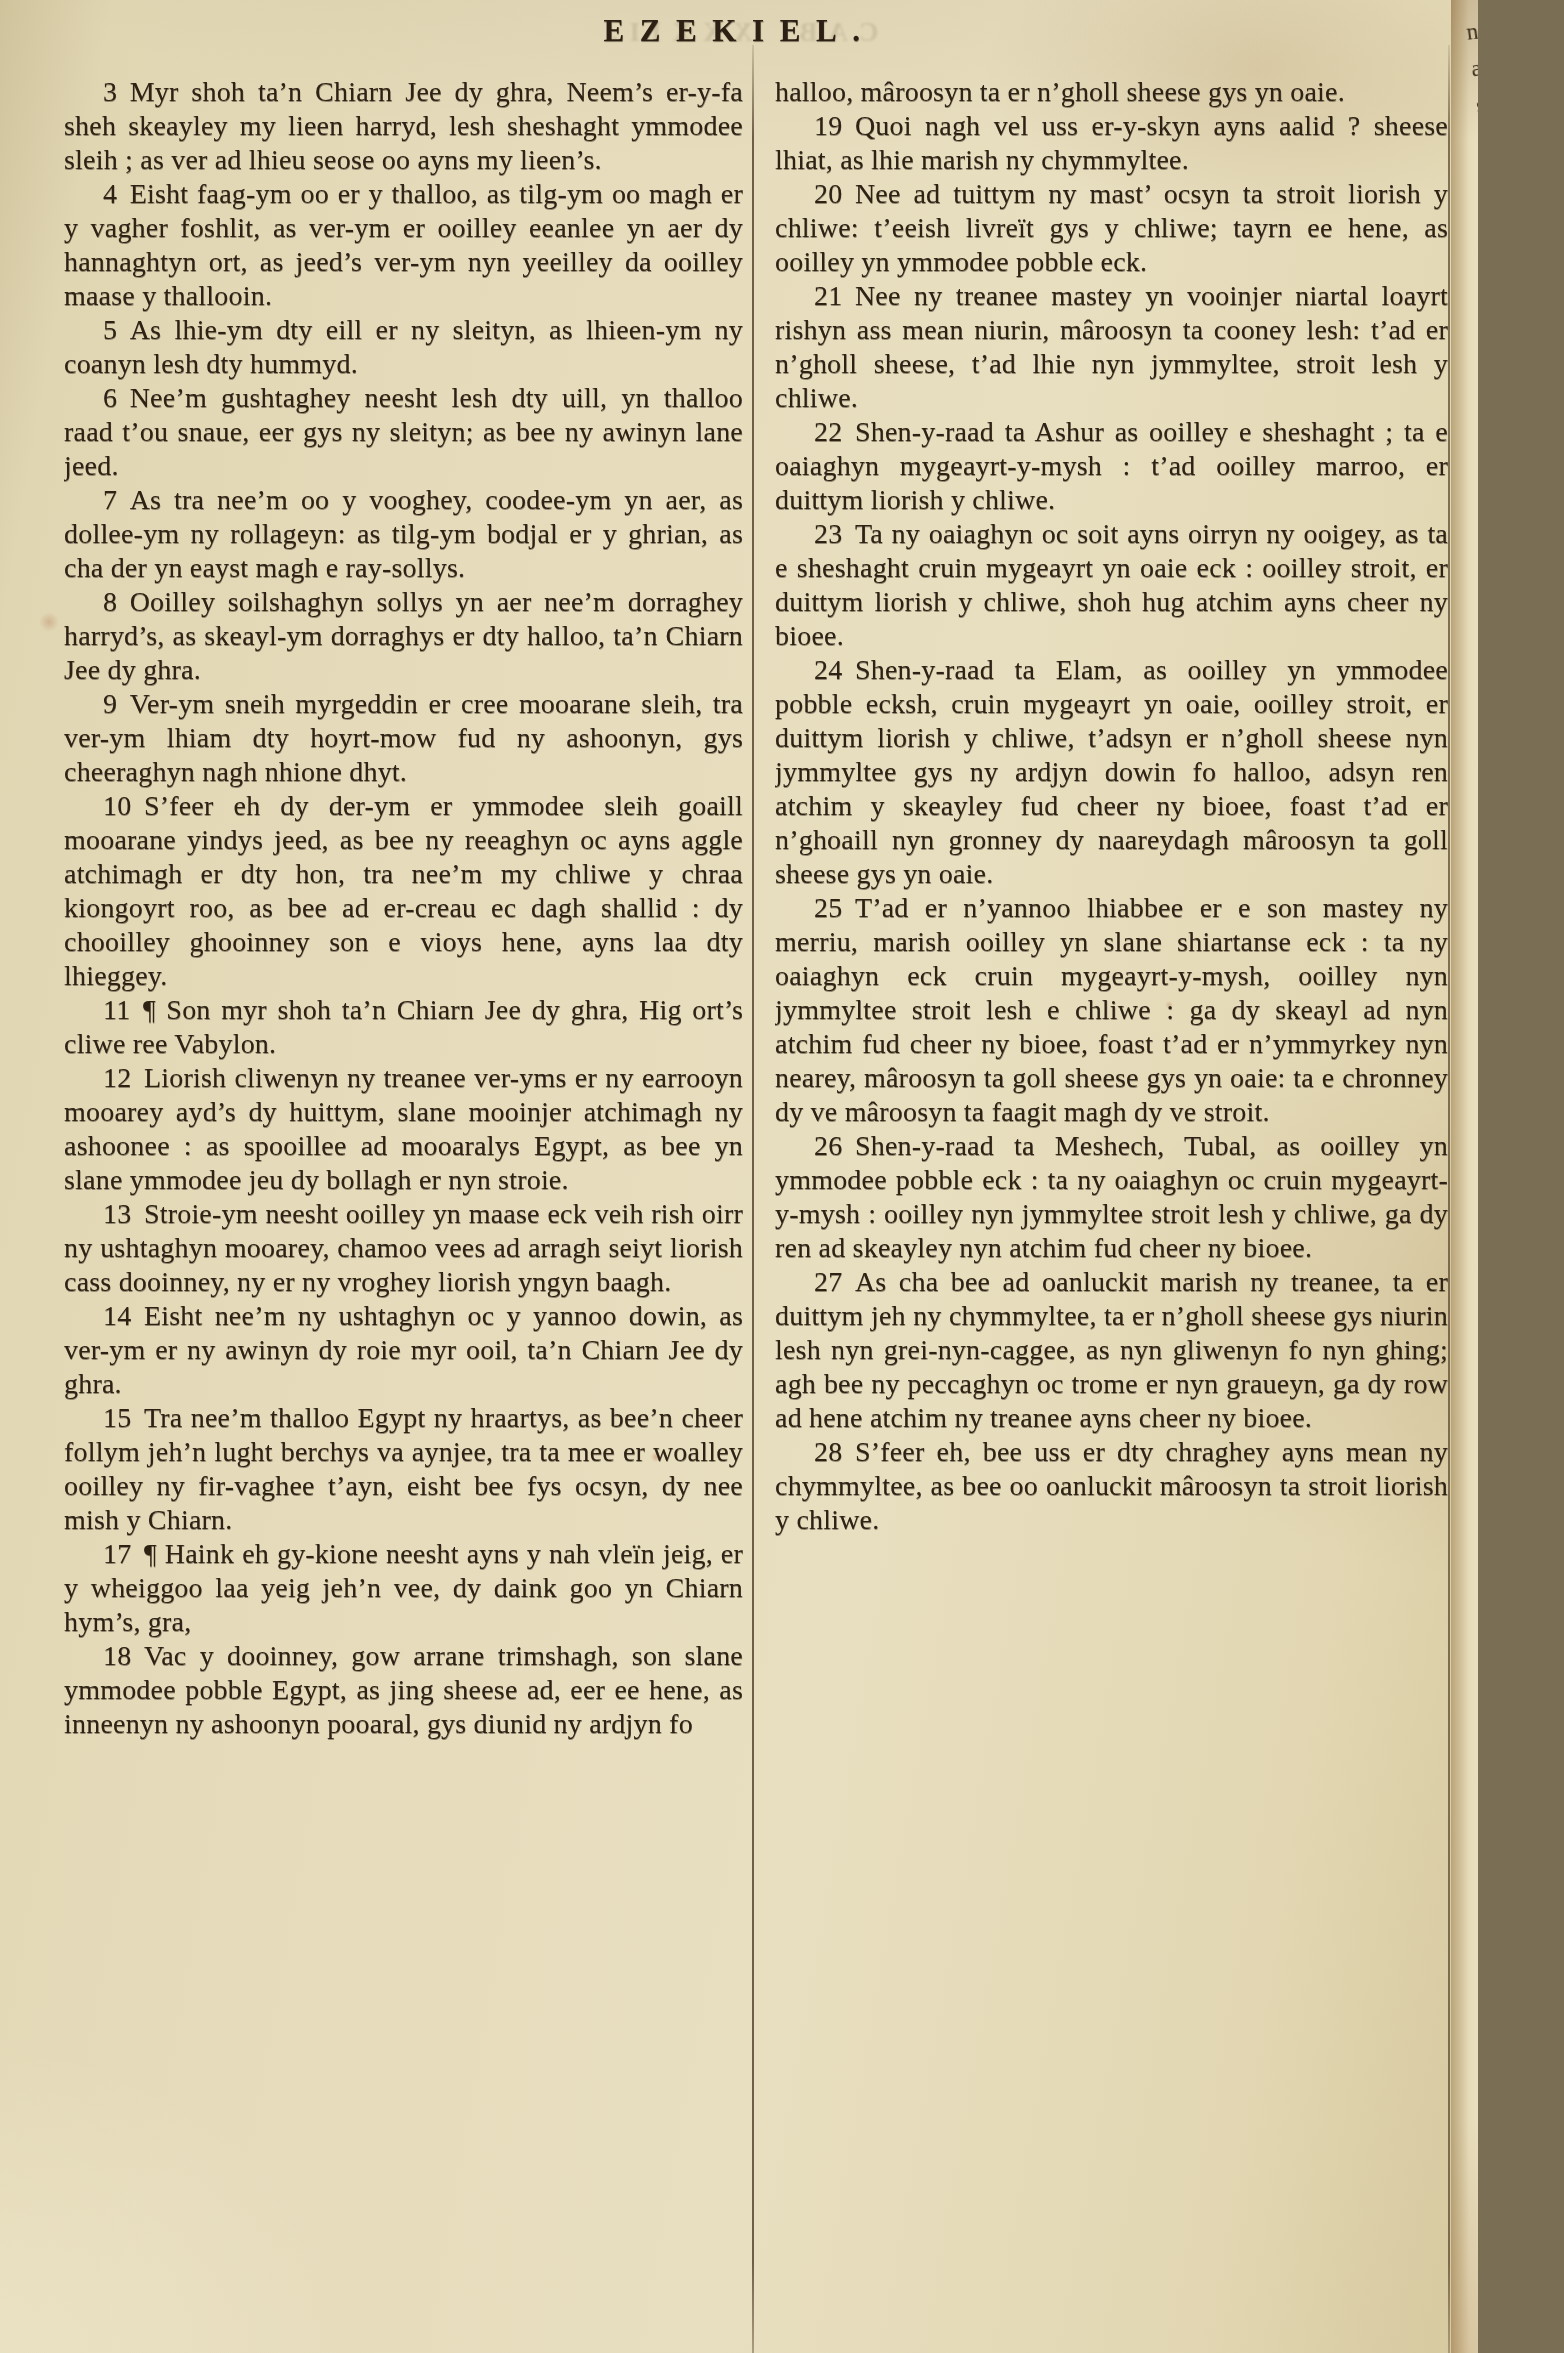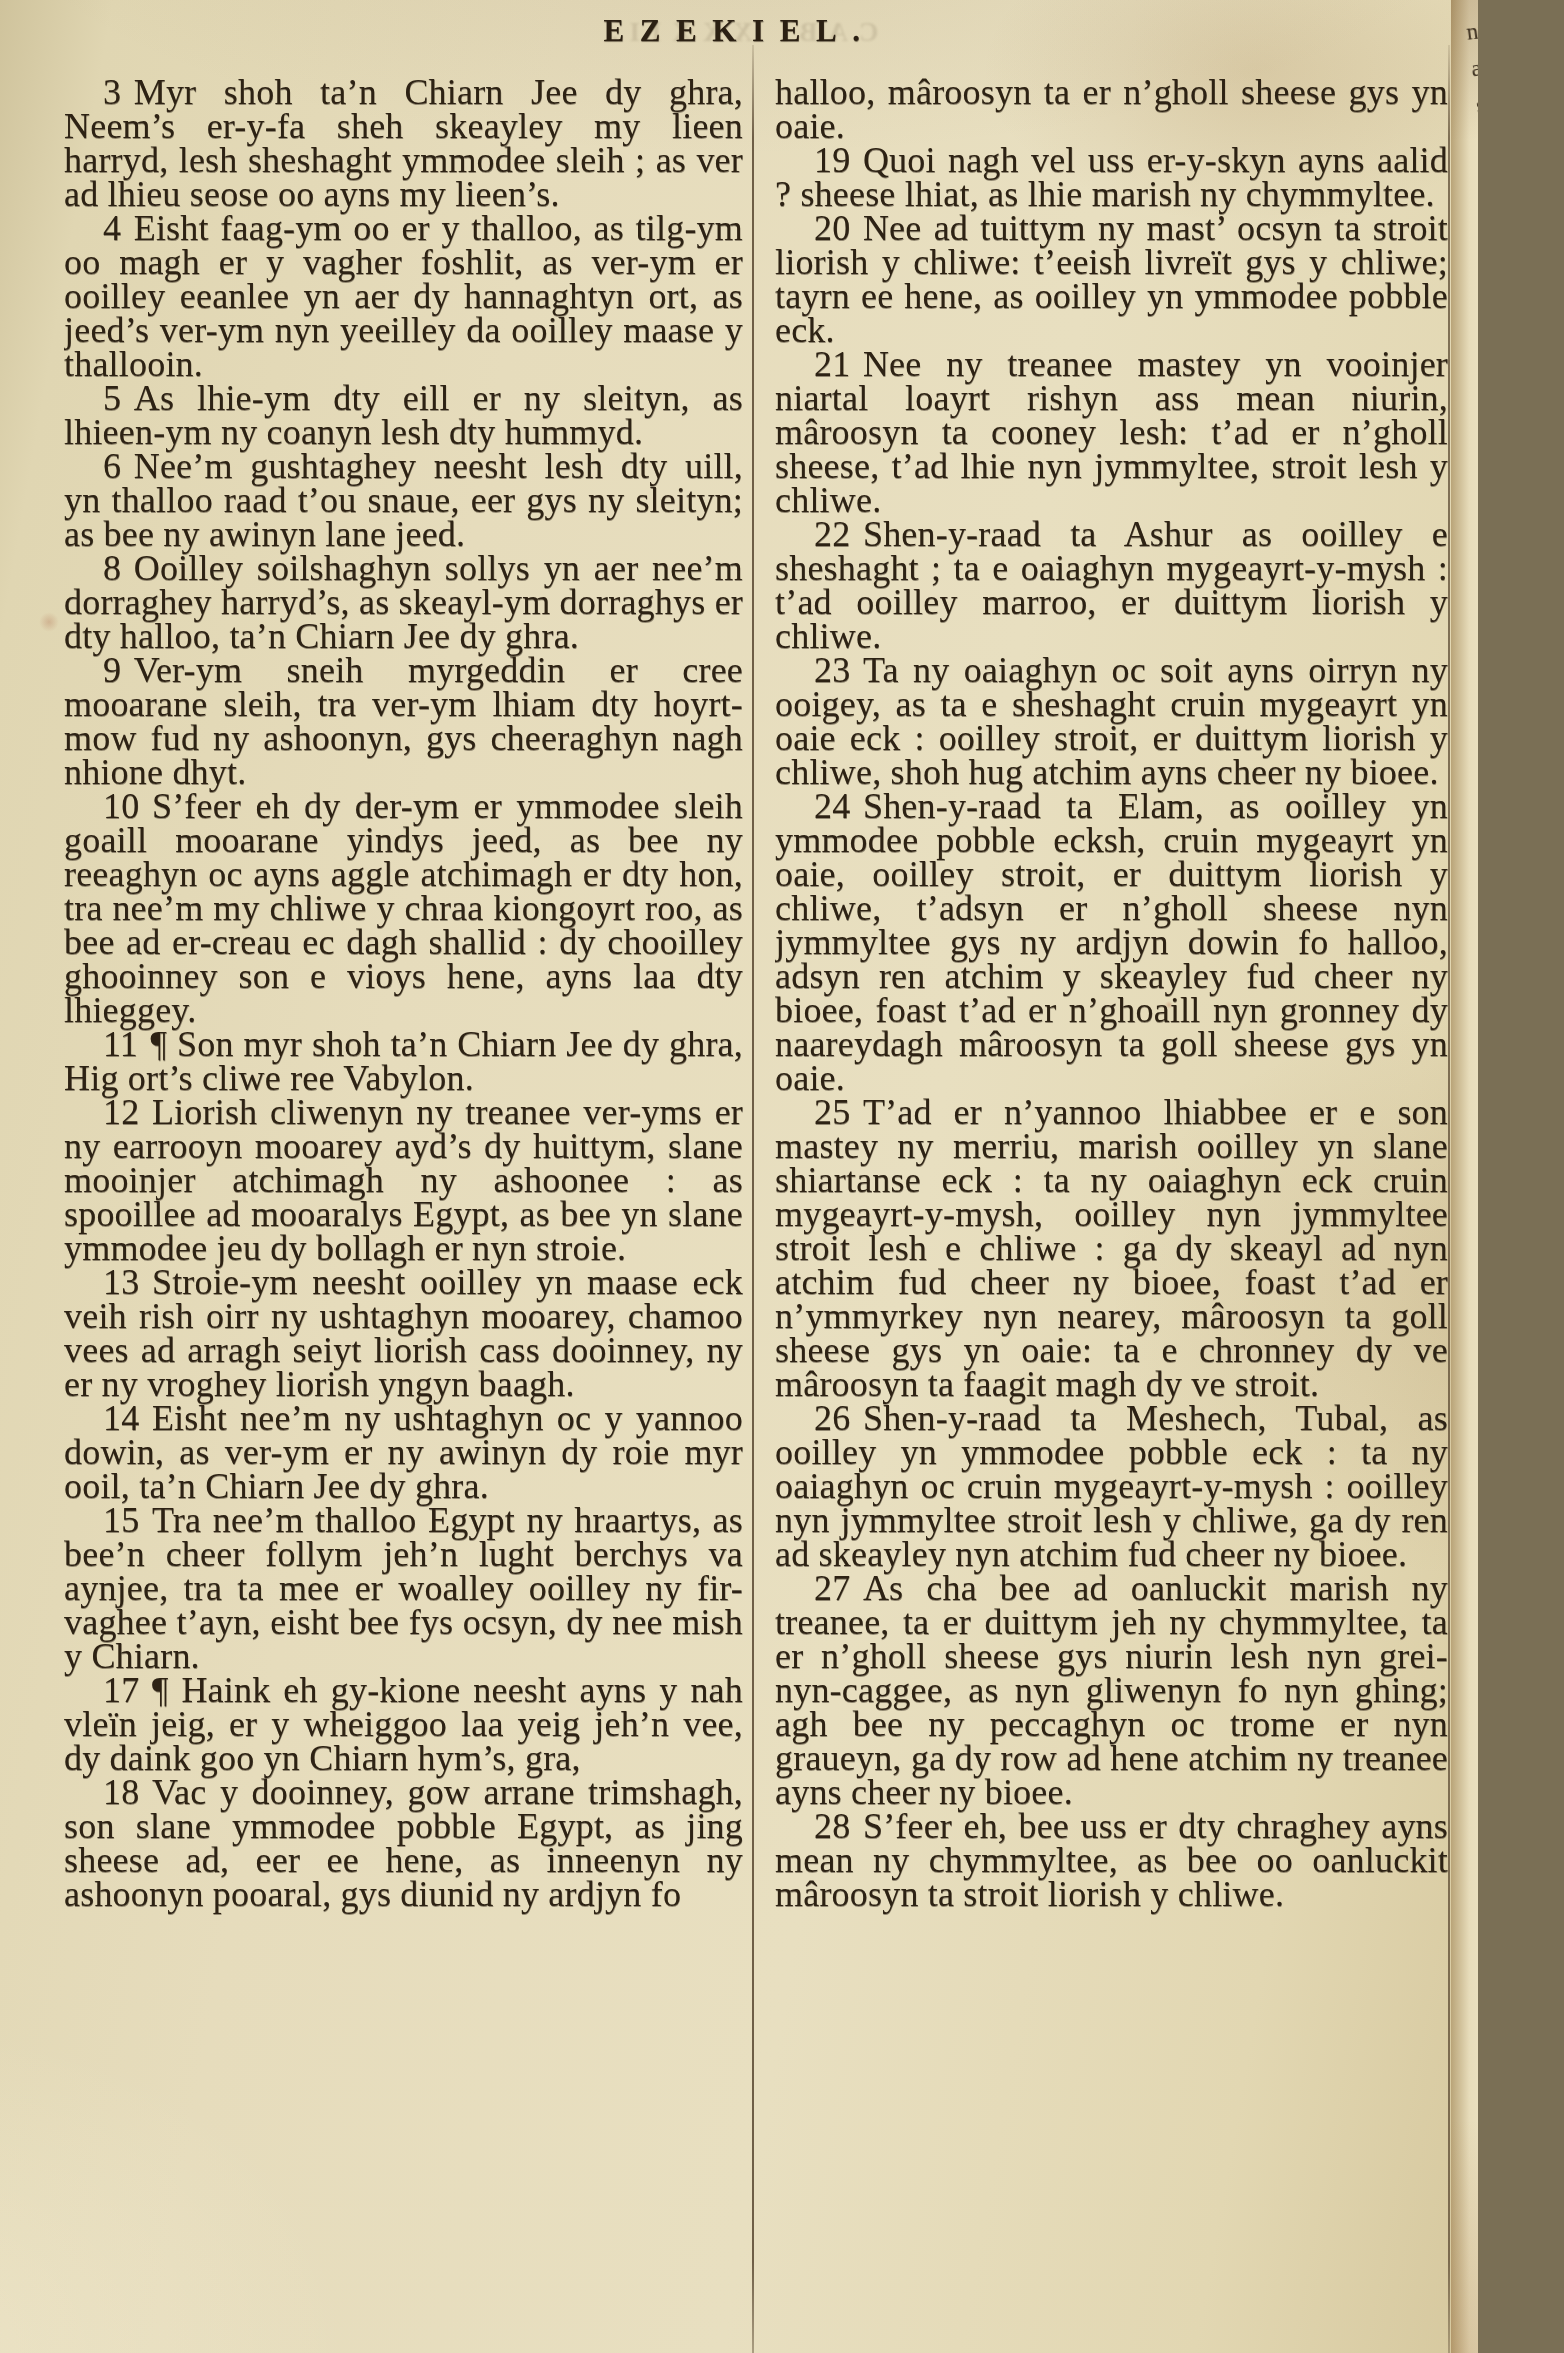--- a/index.html
+++ b/index.html
@@ -24,21 +24,21 @@
     z-index:3;
   }
   .ghost-header {
     position:absolute; top:17px; left:0; width:1479px; text-align:center;
     font-size:27px; font-weight:bold; letter-spacing:11px;
     transform:scaleX(-1); opacity:0.13; filter:blur(1.2px);
     color:#4a3a22; z-index:2;
   }
   .col {
     position:absolute; top:75px; height:2271px; overflow:hidden;
-    text-align:justify; font-size:36px; line-height:34px;
+    text-align:justify; font-size:28px; line-height:34px;
     text-shadow:0.3px 0.5px 0.6px rgba(43,32,20,0.45);
     letter-spacing:0.2px; z-index:3;
   }
   .col-left  { left:64px;  width:679px; }
   .col-right { left:775px; width:673px; }
   .verse { margin:0; text-indent:39px; }
   .col-right .verse:first-child { text-indent:0; }
   .vnum { padding-right:12.5px; }
   .verse:first-child .vnum:empty { padding-right:0; }
   .rule {
@@ -74,20 +74,21 @@
 
   <div class="ghost-header">CAB. XXXII.</div>
 
   <div class="header">EZEKIEL.</div>
 
   <div class="col col-left">
       <p class="verse"><span class="vnum">3</span><span>Myr shoh ta’n Chiarn Jee dy ghra, Neem’s er-y-fa sheh skeayley my lieen harryd, lesh sheshaght ymmodee sleih ; as ver ad lhieu seose oo ayns my lieen’s.</span></p>
       <p class="verse"><span class="vnum">4</span><span>Eisht faag-ym oo er y thalloo, as tilg-ym oo magh er y vagher foshlit, as ver-ym er ooilley eeanlee yn aer dy hannaghtyn ort, as jeed’s ver-ym nyn yeeilley da ooilley maase y thallooin.</span></p>
       <p class="verse"><span class="vnum">5</span><span>As lhie-ym dty eill er ny sleityn, as lhieen-ym ny coanyn lesh dty hummyd.</span></p>
       <p class="verse"><span class="vnum">6</span><span>Nee’m gushtaghey neesht lesh dty uill, yn thalloo raad t’ou snaue, eer gys ny sleityn; as bee ny awinyn lane jeed.</span></p>
+      <p class="verse"><span class="vnum">7</span><span>As tra nee’m oo y vooghey, coodee-ym yn aer, as dollee-ym ny rollageyn: as tilg-ym bodjal er y ghrian, as cha der yn eayst magh e ray-sollys.</span></p>
       <p class="verse"><span class="vnum">8</span><span>Ooilley soilshaghyn sollys yn aer nee’m dorraghey harryd’s, as skeayl-ym dorraghys er dty halloo, ta’n Chiarn Jee dy ghra.</span></p>
       <p class="verse"><span class="vnum">9</span><span>Ver-ym sneih myrgeddin er cree mooarane sleih, tra ver-ym lhiam dty hoyrt-mow fud ny ashoonyn, gys cheeraghyn nagh nhione dhyt.</span></p>
       <p class="verse"><span class="vnum">10</span><span>S’feer eh dy der-ym er ymmodee sleih goaill mooarane yindys jeed, as bee ny reeaghyn oc ayns aggle atchimagh er dty hon, tra nee’m my chliwe y chraa kiongoyrt roo, as bee ad er-creau ec dagh shallid : dy chooilley ghooinney son e vioys hene, ayns laa dty lhieggey.</span></p>
       <p class="verse"><span class="vnum">11</span><span>¶ Son myr shoh ta’n Chiarn Jee dy ghra, Hig ort’s cliwe ree Vabylon.</span></p>
       <p class="verse"><span class="vnum">12</span><span>Liorish cliwenyn ny treanee ver-yms er ny earrooyn mooarey ayd’s dy huittym, slane mooinjer atchimagh ny ashoonee : as spooillee ad mooaralys Egypt, as bee yn slane ymmodee jeu dy bollagh er nyn stroie.</span></p>
       <p class="verse"><span class="vnum">13</span><span>Stroie-ym neesht ooilley yn maase eck veih rish oirr ny ushtaghyn mooarey, chamoo vees ad arragh seiyt liorish cass dooinney, ny er ny vroghey liorish yngyn baagh.</span></p>
       <p class="verse"><span class="vnum">14</span><span>Eisht nee’m ny ushtaghyn oc y yannoo dowin, as ver-ym er ny awinyn dy roie myr ooil, ta’n Chiarn Jee dy ghra.</span></p>
       <p class="verse"><span class="vnum">15</span><span>Tra nee’m thalloo Egypt ny hraartys, as bee’n cheer follym jeh’n lught berchys va aynjee, tra ta mee er woalley ooilley ny fir-vaghee t’ayn, eisht bee fys ocsyn, dy nee mish y Chiarn.</span></p>
       <p class="verse"><span class="vnum">17</span><span>¶ Haink eh gy-kione neesht ayns y nah vleïn jeig, er y wheiggoo laa yeig jeh’n vee, dy daink goo yn Chiarn hym’s, gra,</span></p>
       <p class="verse"><span class="vnum">18</span><span>Vac y dooinney, gow arrane trimshagh, son slane ymmodee pobble Egypt, as jing sheese ad, eer ee hene, as inneenyn ny ashoonyn pooaral, gys diunid ny ardjyn fo</span></p>

